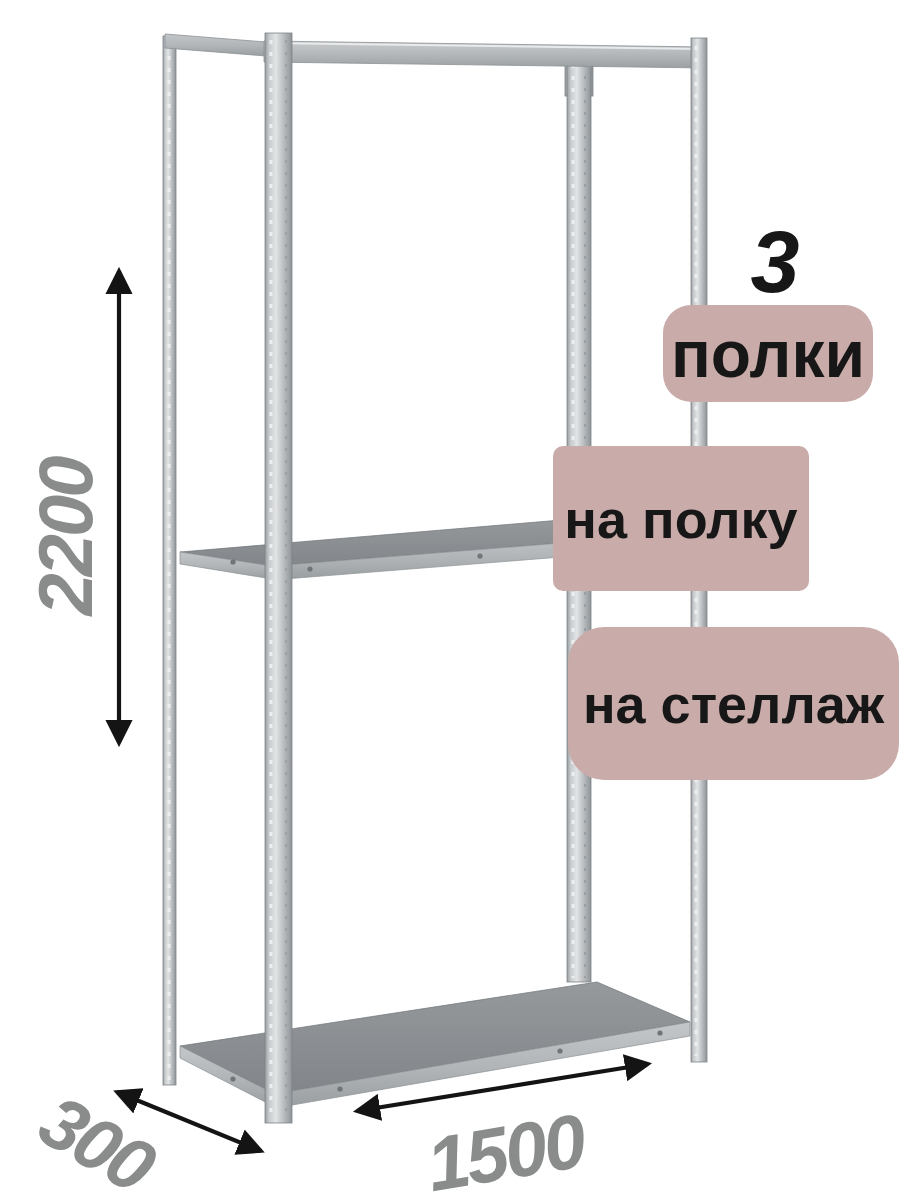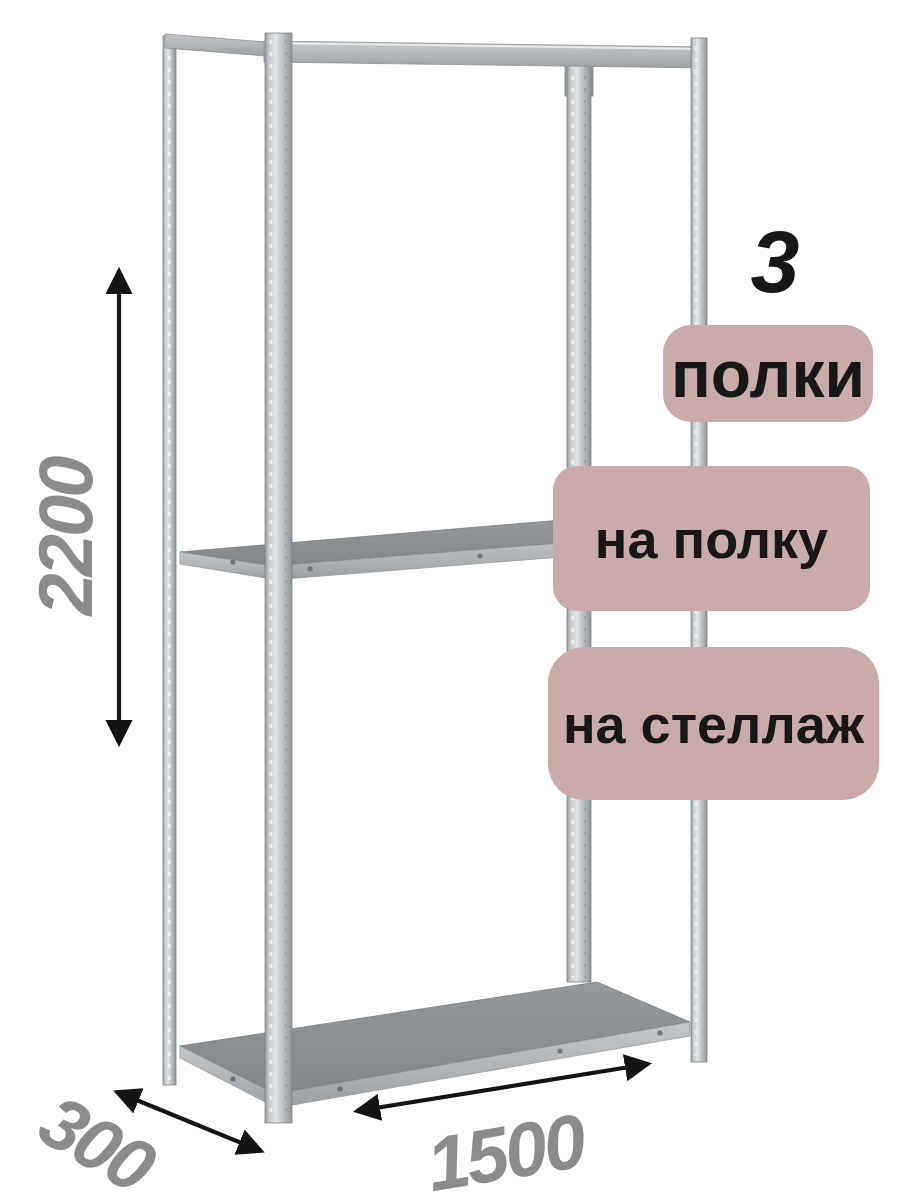--- a/index.html
+++ b/index.html
@@ -9,25 +9,25 @@
   }
   .rack-svg{position:absolute;left:0;top:0;z-index:1;}
   .overlay{position:absolute;z-index:2;}
   .count-number{
     left:713px;top:210px;width:124px;height:104px;line-height:104px;
     text-align:center;font-size:88px;font-weight:bold;font-style:italic;
     color:#171717;
   }
   .badge{
     background:#c9acaa;color:#171717;font-weight:bold;text-align:center;
-    display:flex;flex-direction:column;justify-content:center;align-items:center;margin-top:20px;
+    display:flex;flex-direction:column;justify-content:center;align-items:center;
   }
   .badge-count{left:663px;top:305px;width:210px;height:97px;border-radius:28px;font-size:66px;}
-  .badge-per-shelf{left:553px;top:446px;width:317px;height:145px;border-radius:24px;font-size:54px;line-height:66px;}
-  .badge-per-rack{left:548px;top:627px;width:331px;height:153px;border-radius:36px;font-size:54px;line-height:68px;}
+  .badge-per-shelf{left:553px;top:446px;width:256px;height:145px;border-radius:10px;font-size:54px;line-height:66px;}
+  .badge-per-rack{left:568px;top:627px;width:331px;height:153px;border-radius:36px;font-size:54px;line-height:68px;}
   .dim{
     color:#8a8c8c;font-weight:700;font-style:italic;text-align:center;
     letter-spacing:-0.04em;
   }
   .dim-height{left:-54px;top:492px;width:240px;height:90px;line-height:90px;font-size:76px;transform:rotate(-90deg);}
   .dim-depth{left:-4px;top:1099px;width:200px;height:90px;line-height:90px;font-size:74px;transform:rotate(30deg);}
   .dim-width{left:375px;top:1108px;width:260px;height:90px;line-height:90px;font-size:76px;transform:rotate(-9.5deg);}
 </style>
 </head>
 <body>

